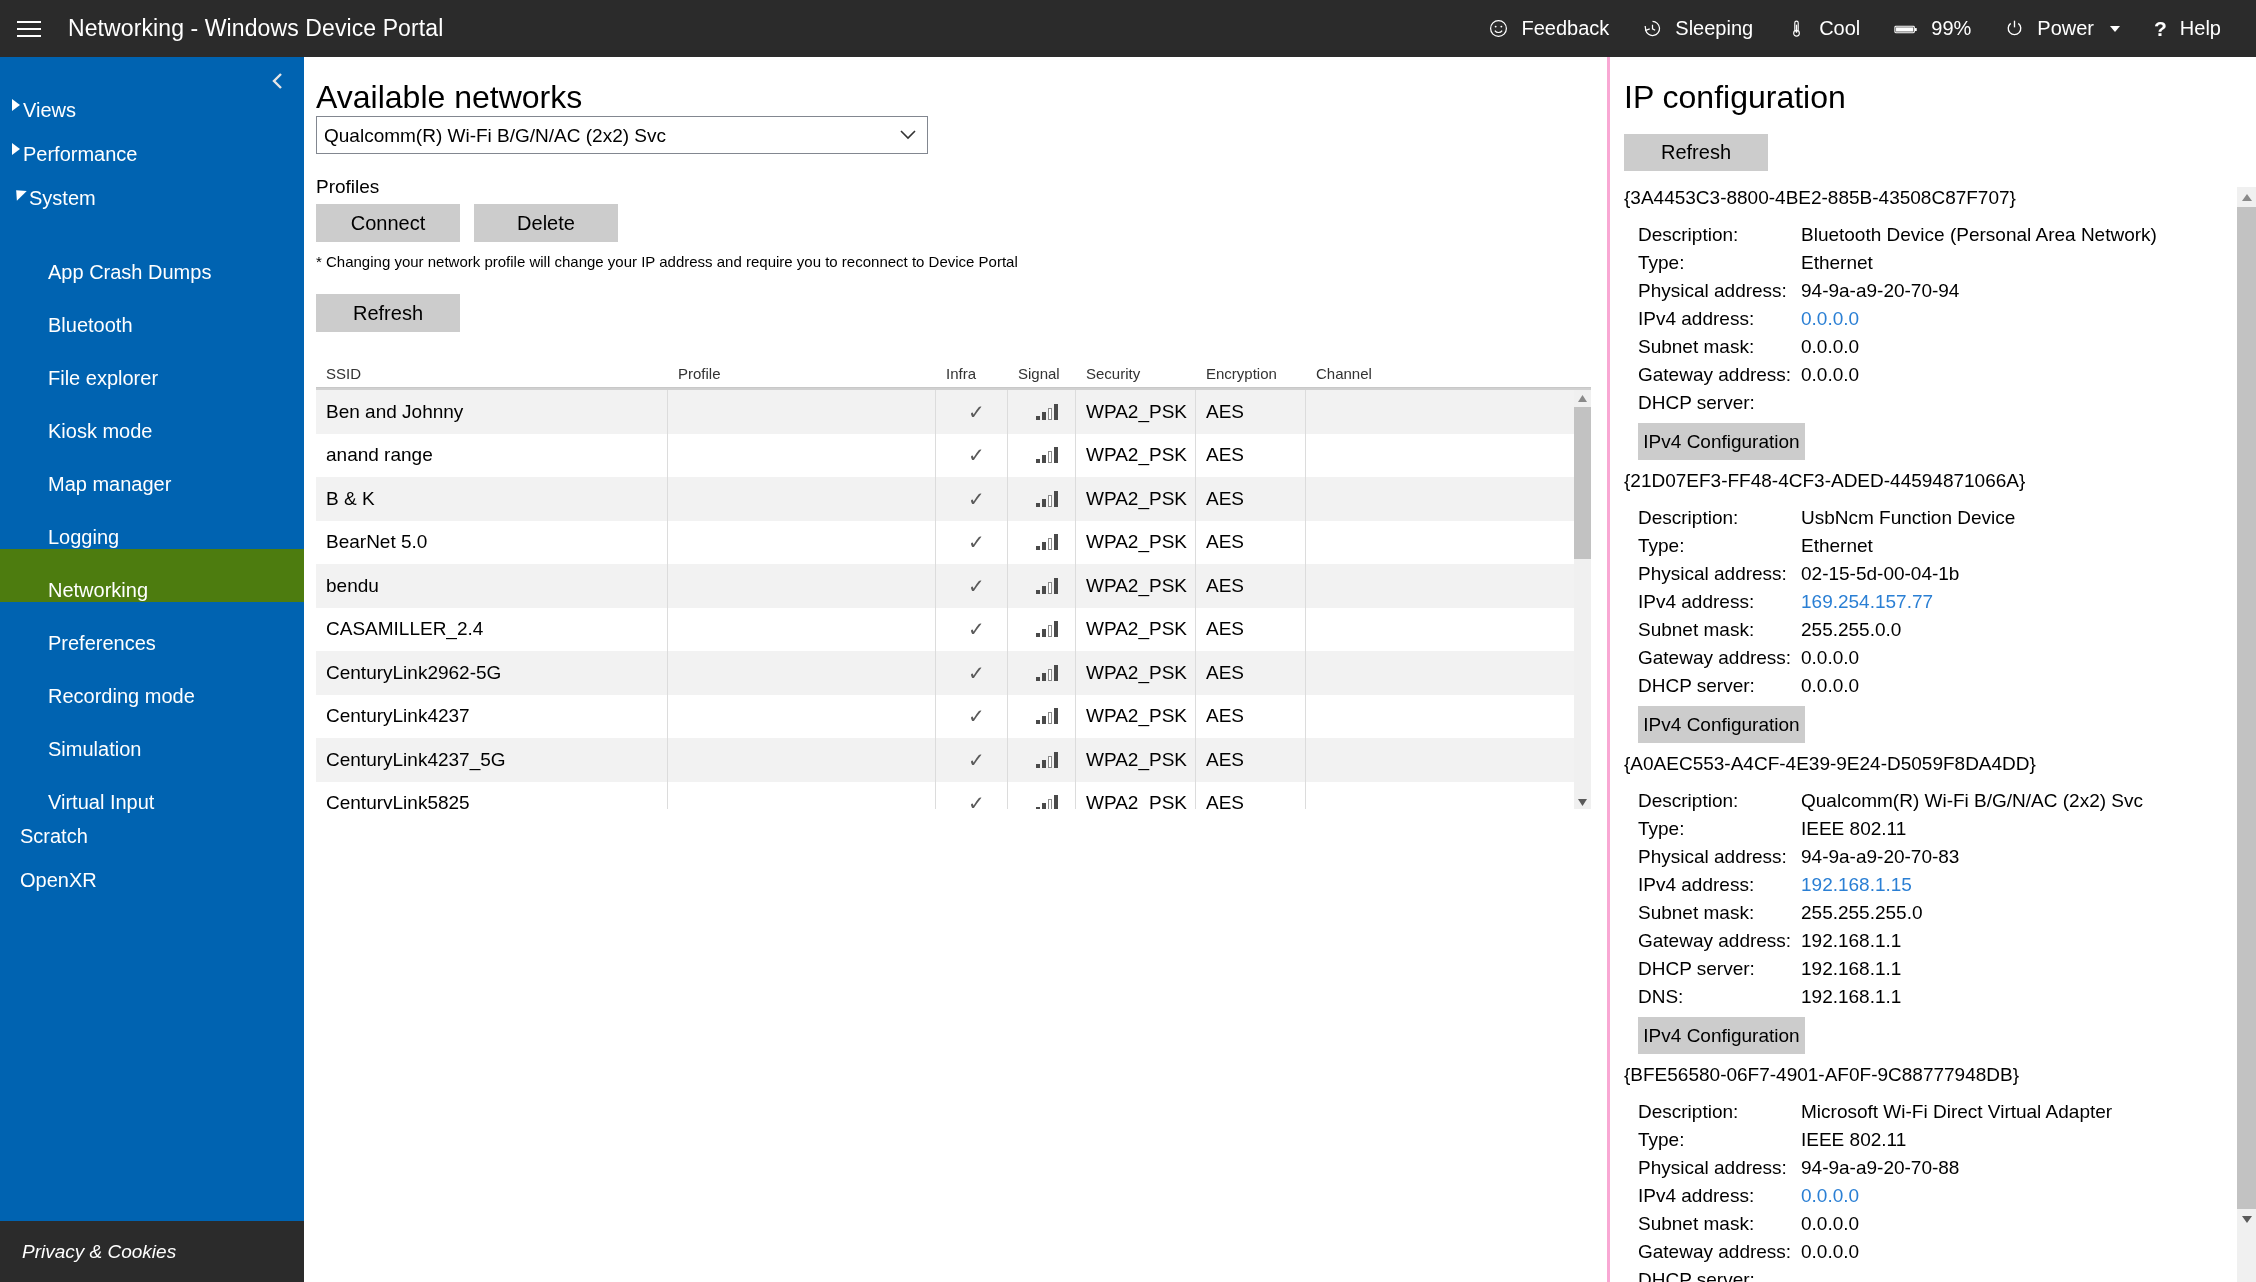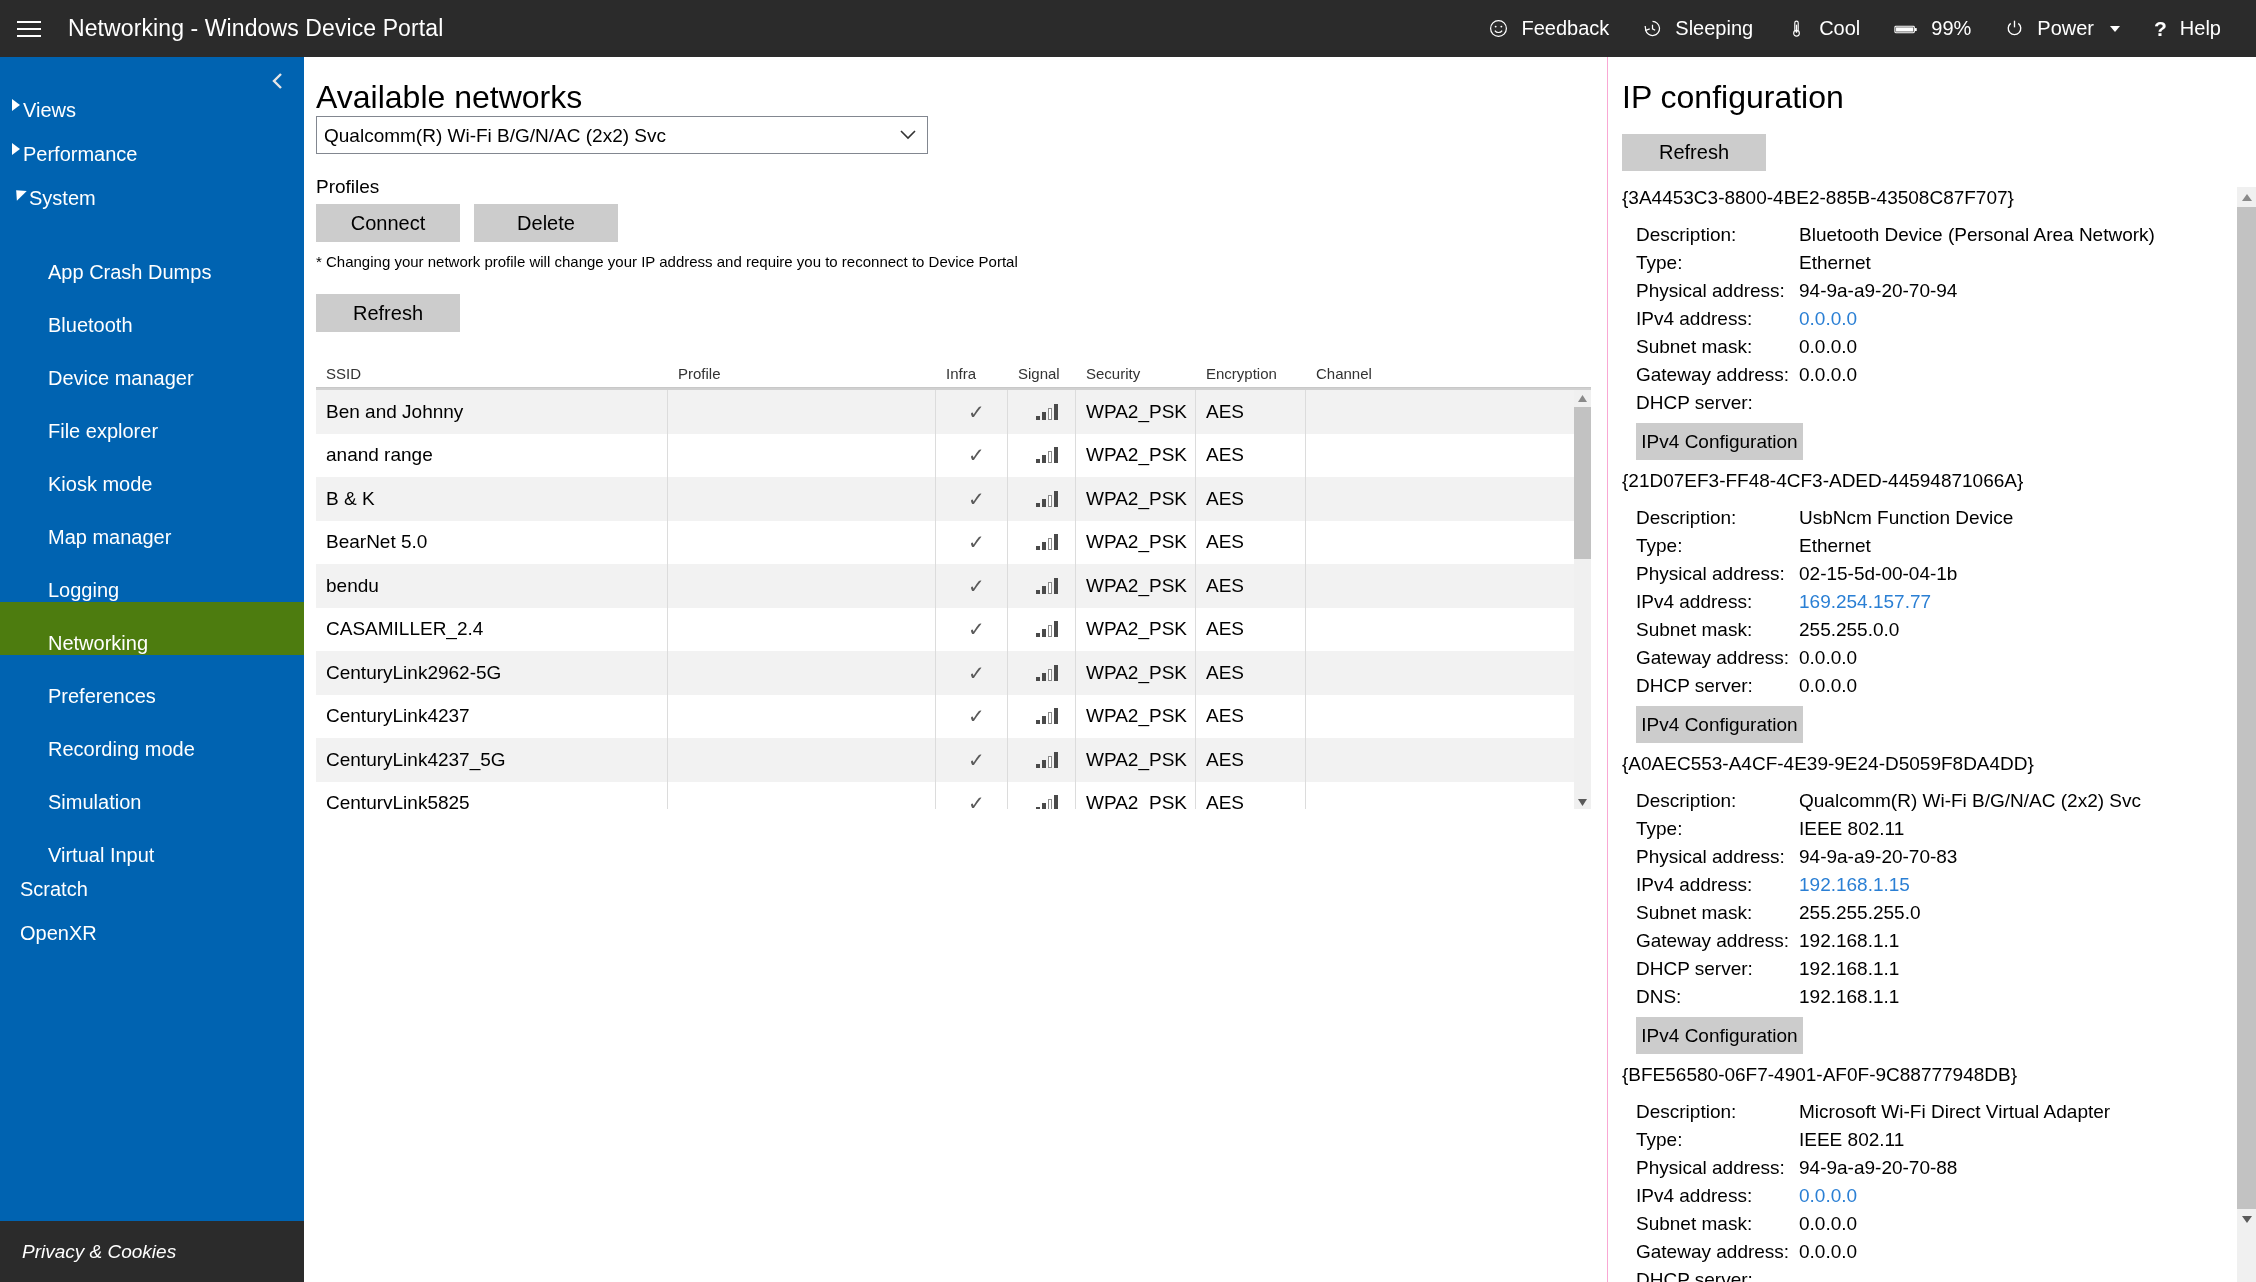--- a/index.html
+++ b/index.html
@@ -212,21 +212,21 @@
     display: flex; align-items: center; justify-content: center;
     cursor: pointer;
   }
   .sb-thumb { background: #c2c2c2; width: 17px; cursor: pointer; }
 
   
   #rightpanel {
     position: absolute; left: 1607px; top: 57px;
     width: 649px; height: 1225px;
     background: #ffffff;
-    border-left: 1px solid #f9a8d4;
+    border-left: 3px solid #f9a8d4;
     overflow: hidden;
   }
   #rp-title {
     font-size: 32px; font-weight: normal;
     padding: 22px 0 0 14px;
   }
   #rp-refresh { margin: 18px 0 0 14px; width: 115px; height: 37px; }
   #rp-scrollarea {
     position: relative;
     margin-top: 16px;
@@ -362,23 +362,20 @@
       <span>System</span>
     </div>
 
     <div class="nav-child">
         <span>App Crash Dumps</span>
       </div>
     <div class="nav-child">
         <span>Bluetooth</span>
       </div>
     <div class="nav-child">
-        <span>Device manager</span>
-      </div>
-    <div class="nav-child">
         <span>File explorer</span>
       </div>
     <div class="nav-child">
         <span>Kiosk mode</span>
       </div>
     <div class="nav-child">
         <span>Map manager</span>
       </div>
     <div class="nav-child">
         <span>Logging</span>

